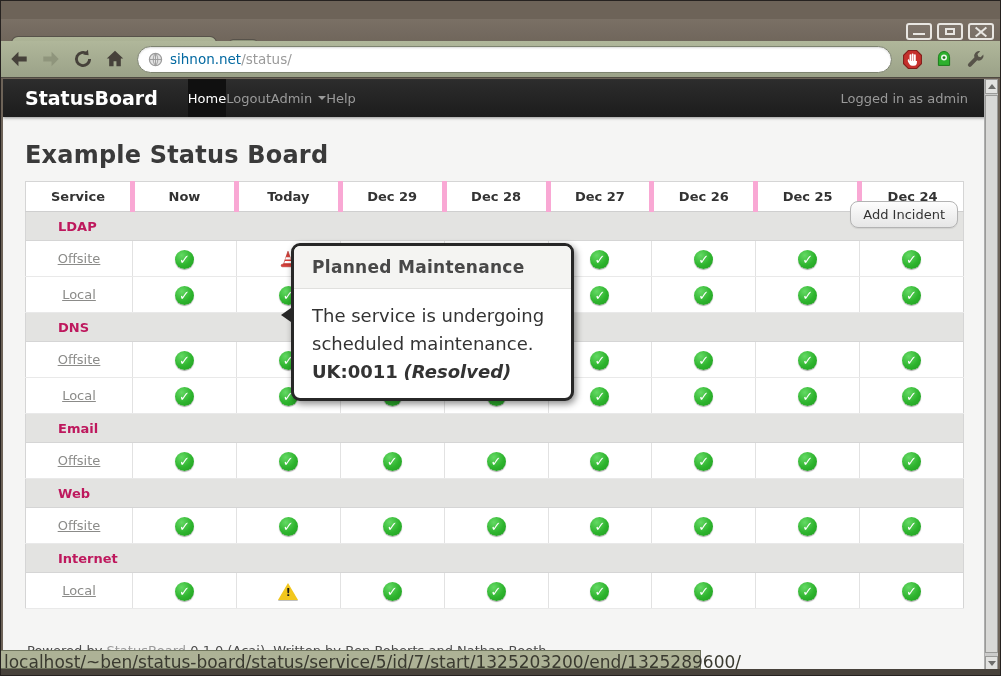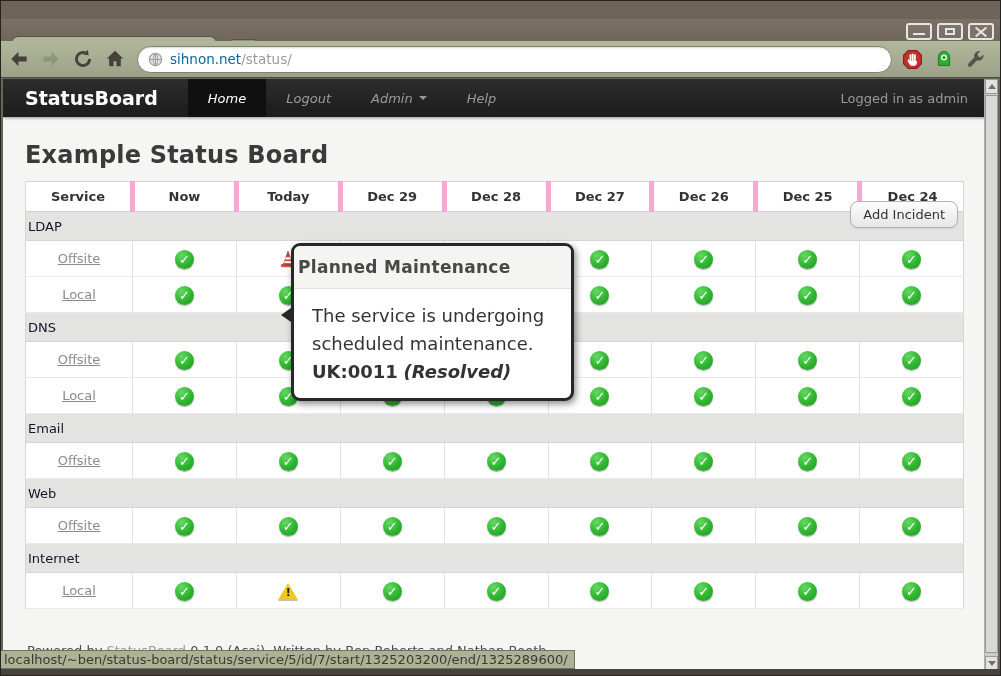--- a/index.html
+++ b/index.html
@@ -49,41 +49,41 @@
                border-bottom:5px solid #6e6e6c; margin:4px auto; }
   .sb-tri-down { width:0;height:0;border-left:4px solid transparent;border-right:4px solid transparent;
                  border-top:5px solid #6e6e6c; margin:4px auto; }
   .sb-thumb { position:absolute; left:0; top:16px; width:13px; height:558px; background:#d8d8d6; border:1px solid #9a9a98; }
   .bottom-frame { position:absolute; left:0; bottom:0; width:100%; height:6px; background:#47423b; }
 
   
   .appnav { position:relative; width:100%; height:38px; background:linear-gradient(#2d2d2d,#1c1c1c);
             display:flex; align-items:stretch; box-shadow:0 1px 3px rgba(0,0,0,.4); }
   .brand { color:#ffffff; font-size:19px; font-weight:bold; align-self:center; margin:0 30px 0 22px; cursor:pointer; }
-  .nav-item { color:#9a9a9a; font-size:13px; padding:0 20px; display:flex; align-items:center; cursor:pointer;font-style:italic; }
+  .nav-item { color:#9a9a9a; font-size:13px; padding:0 0; display:flex; align-items:center; cursor:pointer; }
   .nav-item.active { color:#ffffff; background:#101010; }
   .caret { width:0;height:0;border-left:4px solid transparent;border-right:4px solid transparent;
            border-top:4px solid #9a9a9a; margin-left:6px; }
   .logged { position:absolute; right:18px; top:0; height:38px; display:flex; align-items:center;
             color:#999999; font-size:13px; }
 
   
   .content { position:relative; padding:0 22px; }
   .page-title { font-size:24px; font-weight:bold; color:#3a3a3a; margin-top:24px; letter-spacing:0.2px; }
   .add-btn { position:absolute; right:28px; top:60px; height:27px; padding:0 12px; font-size:13px; color:#333;
              background:linear-gradient(#fdfdfd,#e6e6e6); border:1px solid #b3b3b3; border-radius:8px;
              cursor:pointer; box-shadow:0 1px 1px rgba(0,0,0,.08); font-family:inherit; }
 
   table.status { border-collapse:collapse; table-layout:fixed; width:939px; margin-top:12px;
                  background:#fff; border:1px solid #d5d5d5; }
   table.status th { height:30px; font-size:13px; font-weight:bold; color:#333; text-align:center;
                     border-left:5px solid #f9a8d4; border-bottom:1px solid #cfcfcf; background:#fff; }
   table.status th:first-child { border-left:none; }
-  tr.group-row td { height:29px; background:#e3e3e1; color:#0f172a; font-weight:normal; font-size:13px;
-                    padding-left:2px; border-top:1px solid #d5d5d5; border-bottom:1px solid #d5d5d5; }
+  tr.group-row td { height:29px; background:#e3e3e1; color:#be185d; font-weight:bold; font-size:13px;
+                    padding-left:32px; border-top:1px solid #d5d5d5; border-bottom:1px solid #d5d5d5; }
   tr.data-row td { height:36px; text-align:center; vertical-align:middle; border-left:1px solid #e2e2e2;
                    border-bottom:1px solid #e9e9e9; background:#fff; }
   tr.data-row td:first-child { border-left:none; color:#8b8b89; font-size:13px;text-decoration:underline; }
 
   
   .icon-ok { display:inline-block; width:19px; height:19px; border-radius:50%;
              background:radial-gradient(circle at 35% 28%, #64d964 0%, #2eb42e 55%, #1f9a1f 100%);
              box-shadow:0 1px 1px rgba(0,0,0,.35); position:relative; vertical-align:middle; }
   .icon-ok::after { content:"✓"; position:absolute; left:0; top:0; width:19px; height:19px;
                     color:#fff; font-size:13px; font-weight:bold; line-height:19px; text-align:center; }
@@ -95,31 +95,31 @@
   .icon-warn::after { content:"!"; position:absolute; left:0; top:4px; width:22px; text-align:center;
                color:#1a1a1a; font-size:11px; font-weight:bold; }
   .icon-cone { display:inline-block; width:20px; height:20px; vertical-align:middle; }
 
   
   .tooltip { position:absolute; left:288px; top:102px; width:283px; background:#fff;
              border:3px solid #272727; border-radius:9px; box-shadow:2px 3px 7px rgba(0,0,0,.45); z-index:5; }
   .tooltip-arrow { position:absolute; left:-13px; top:62px; width:0; height:0;
              border-top:7px solid transparent; border-bottom:7px solid transparent; border-right:10px solid #272727; }
   .tooltip-head { background:#f4f4f2; border-bottom:1px solid #e0e0de; border-radius:6px 6px 0 0;
-             padding:11px 4px; font-size:17px; font-weight:bold; color:#484848; letter-spacing:.3px; }
+             padding:11px 18px; font-size:17px; font-weight:bold; color:#484848; letter-spacing:.3px; }
   .tooltip-body { padding:13px 18px 12px; font-size:18px; color:#333; line-height:1.55; }
   .tooltip-ref { font-weight:bold; }
   .tooltip-state { font-weight:bold; font-style:italic; }
 
   
   .footer { margin:34px 0 0 2px; font-size:13px; color:#4c4c4c; }
   .footer a { color:#9a9a9a; text-decoration:none; cursor:pointer; }
   .statusbubble { position:absolute; left:0px; bottom:6px; height:19px; max-width:700px;
              background:#adb296; border:1px solid #6f745d; border-left:none; padding:1px 6px 0 3px;
-             font-size:13px; color:#3a3a30; white-space:nowrap; z-index:6; }
+             font-size:17px; color:#3a3a30; white-space:nowrap; z-index:6; }
 </style>
 </head>
 <body>
 
 <div class="window">
 
   <div class="titlebar">
     <div class="win-buttons">
       <div class="win-btn">
           <div class="bar"></div>

